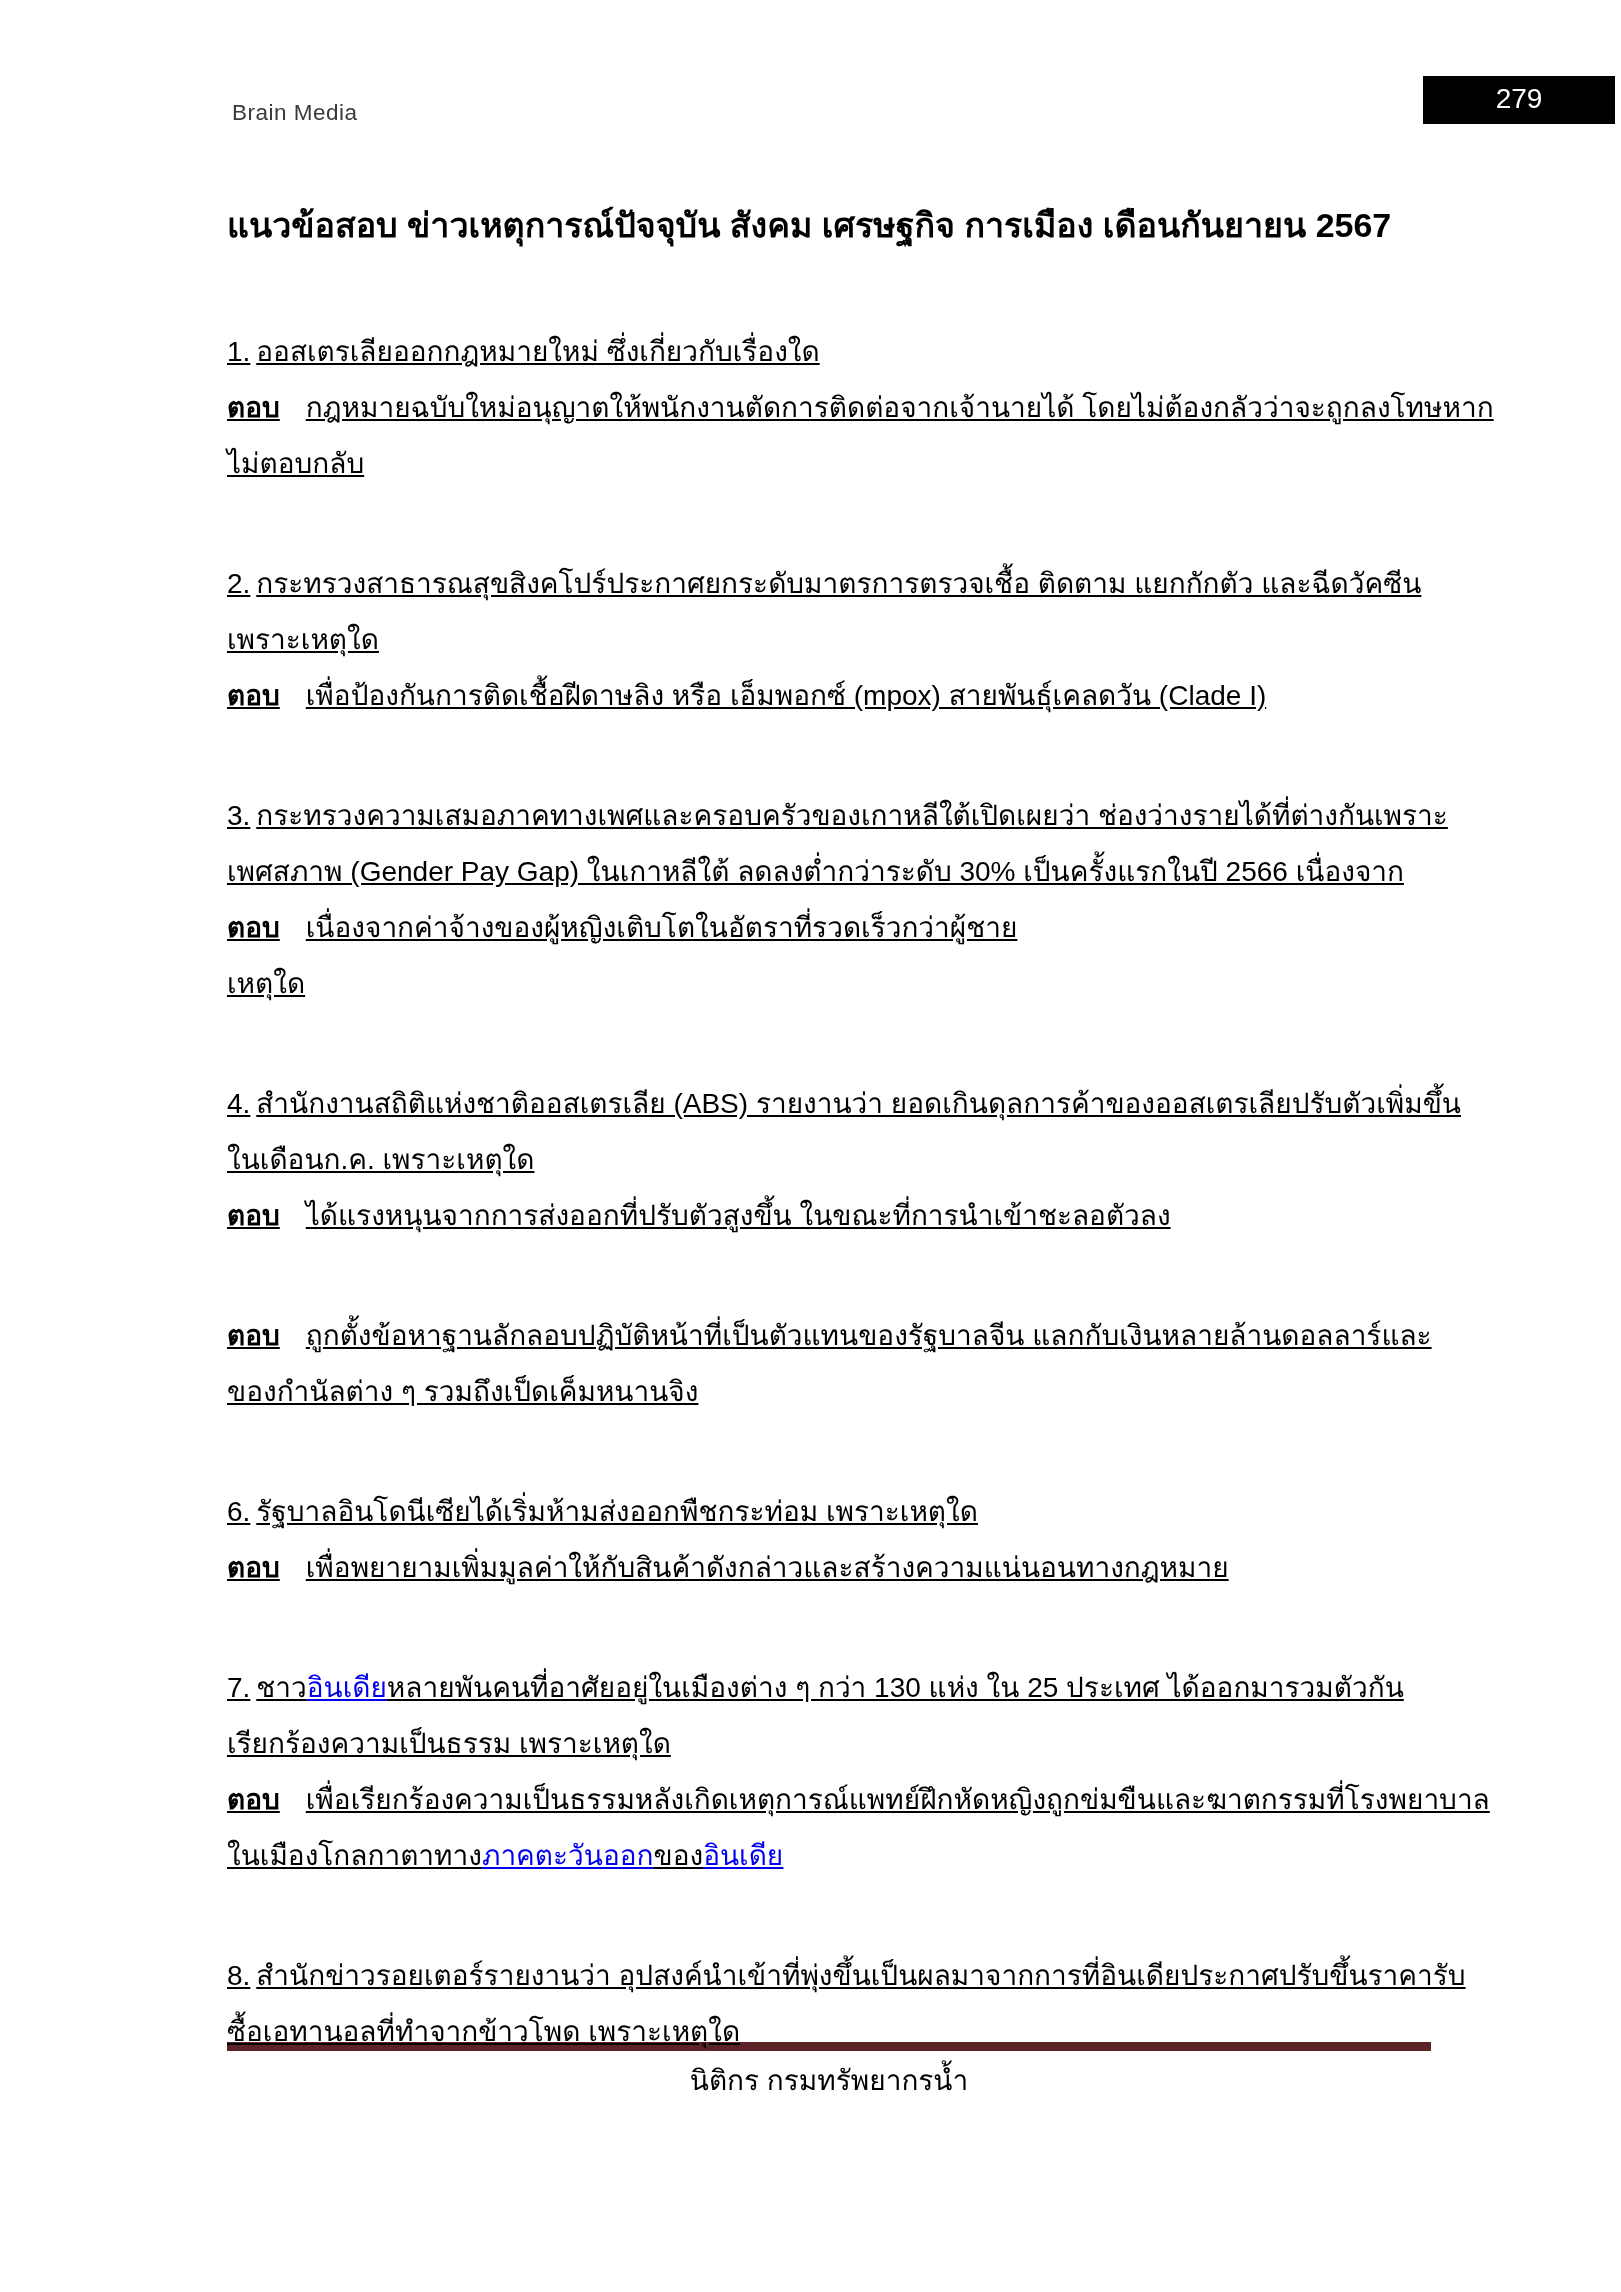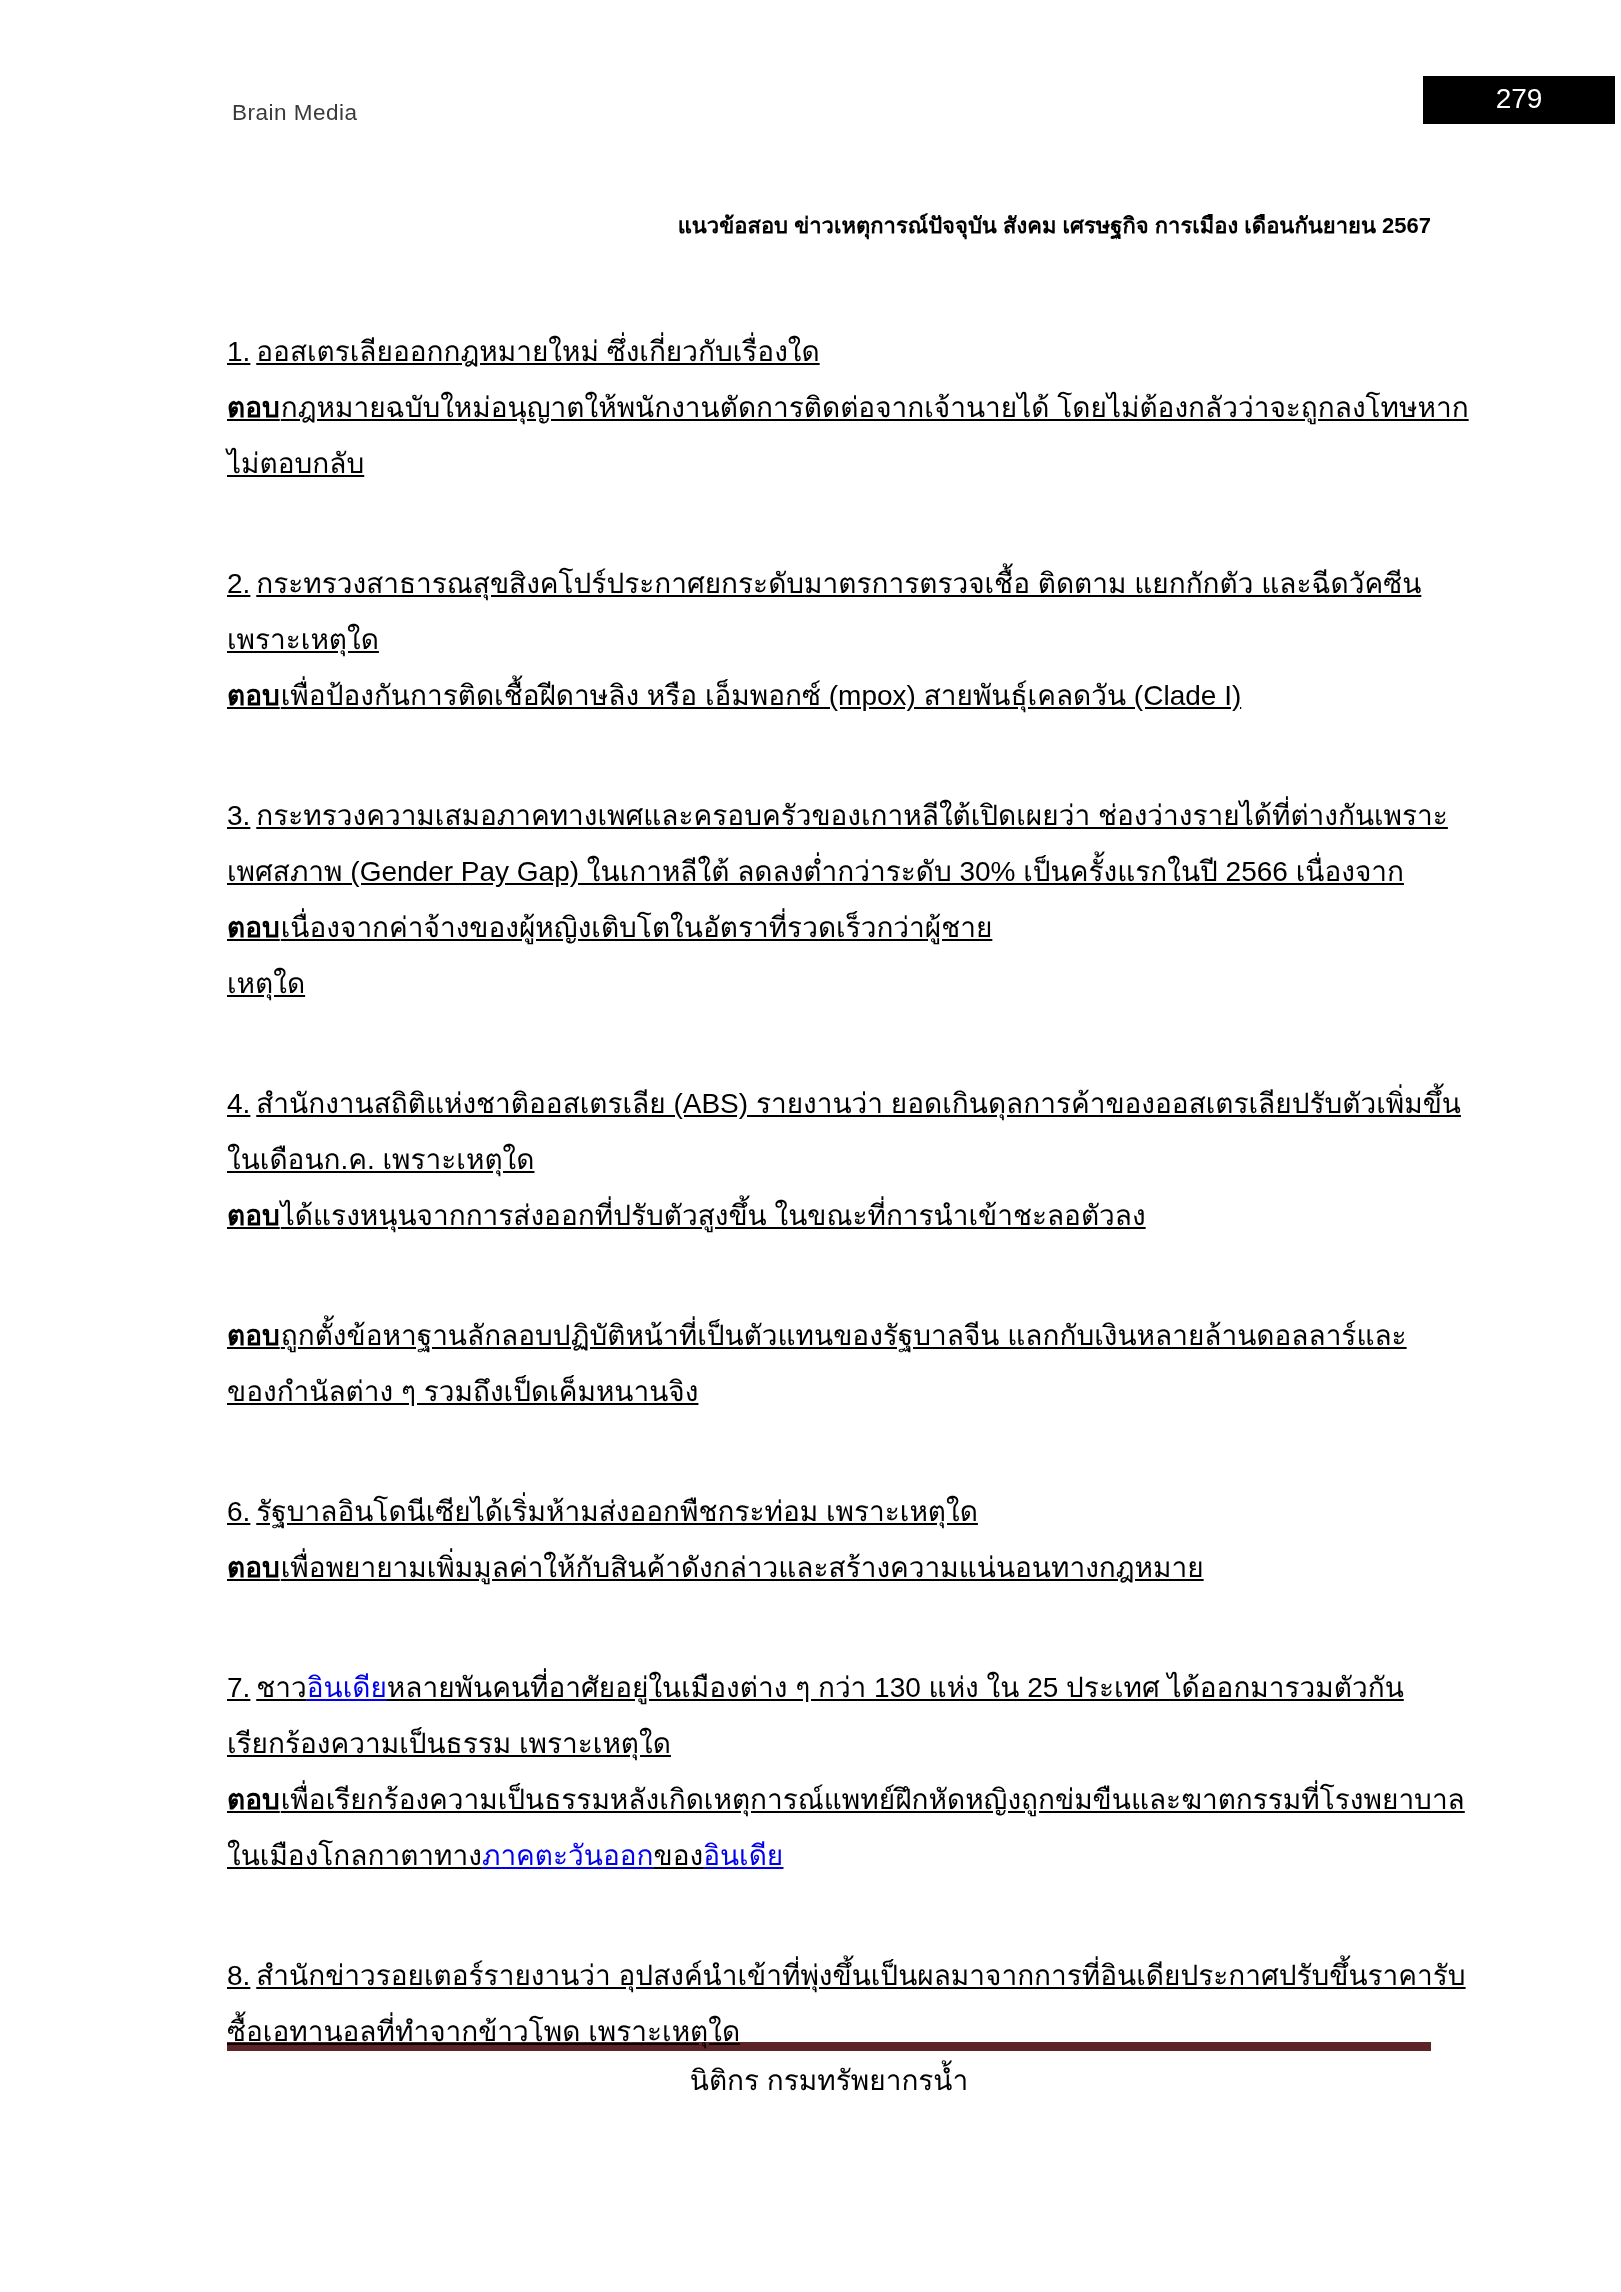--- a/index.html
+++ b/index.html
@@ -28,34 +28,34 @@
     background:var(--badge-bg);color:var(--badge-fg);
     font-size:28px;text-align:center;line-height:46px;
   }
   .content{
     position:absolute;left:227px;top:0;width:1204px;
     padding-top:196px;
     font-size:28px;
   }
   .doc-title{
     font-weight:bold;
-    font-size:22px;
-    text-align:right;
+    font-size:34px;
+    text-align:left;
     line-height:59px;
     margin-bottom:69px;
   }
   .qa-item{margin-bottom:64px;text-decoration:underline;}
   .qa-item:last-child{margin-bottom:0;}
   .line{
     line-height:56px;
     min-height:56px;
     white-space:nowrap;
   }
   .qnum{margin-right:5.9px;}
-  .ans-label{font-weight:bold;margin-right:1px;}
+  .ans-label{font-weight:bold;margin-right:26px;}
   .link{
     color:var(--link);
     text-decoration:underline;
     text-decoration-color:var(--link);
     cursor:pointer;
   }
   .footer-rule{
     margin-top:-17.6px;
     height:2px;
     border-top:7.8px solid var(--rule);

